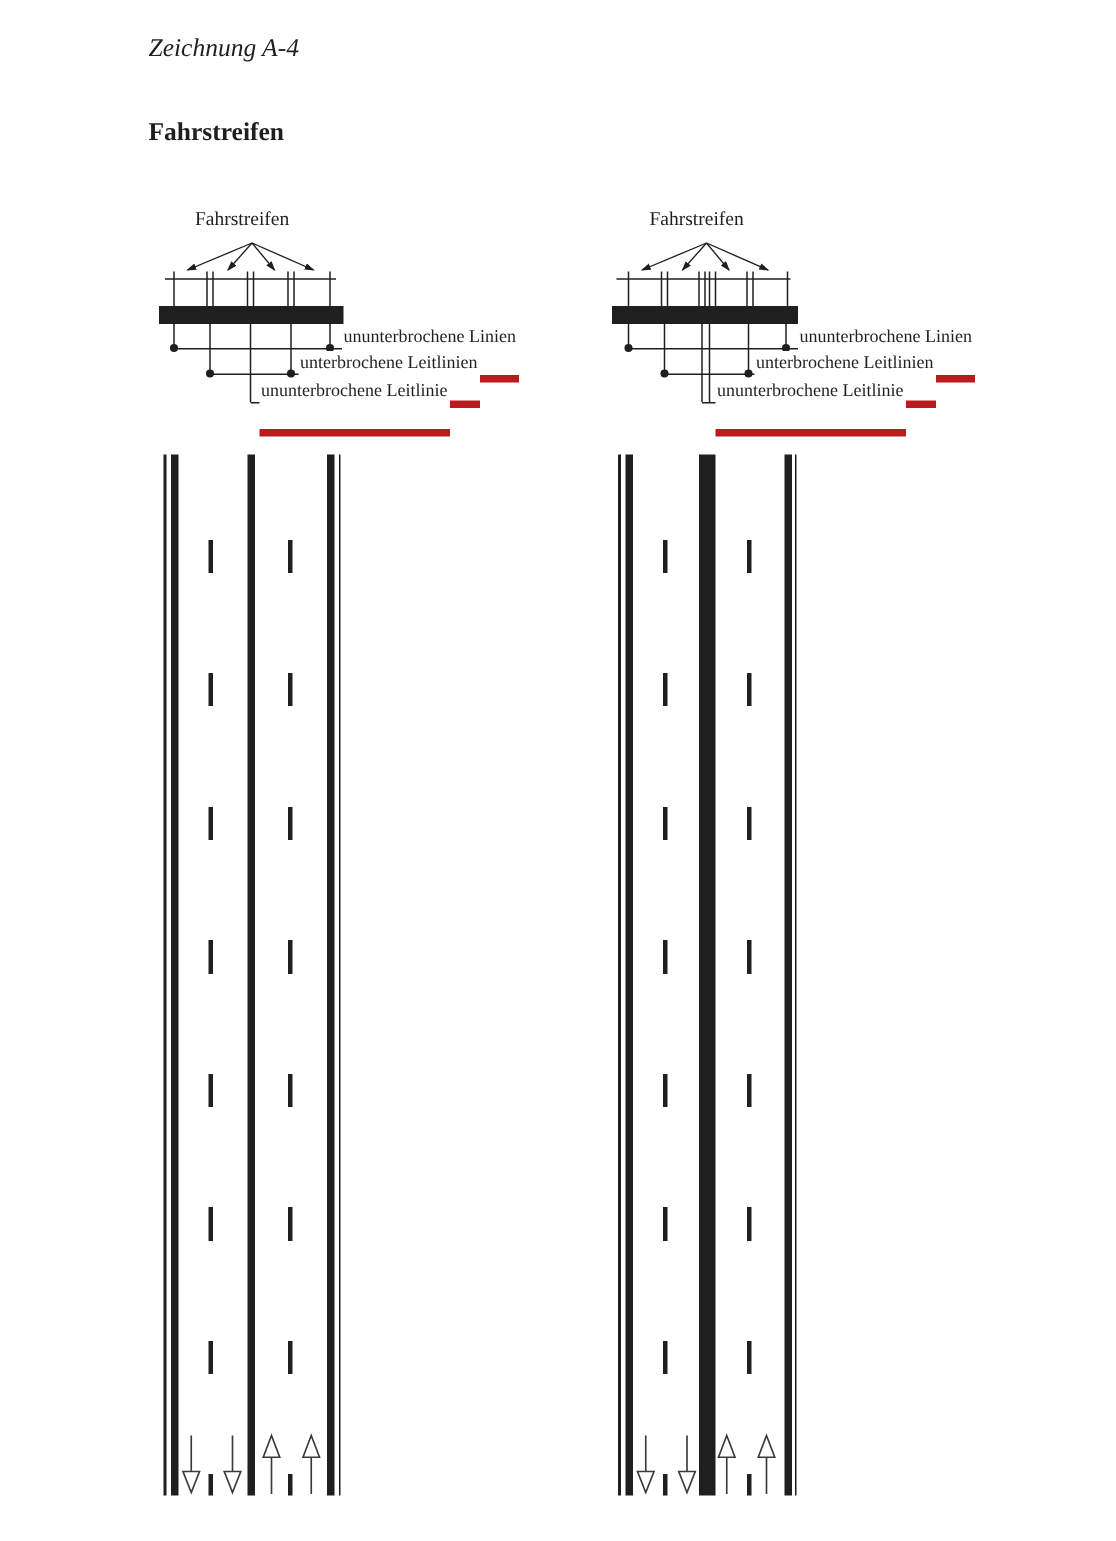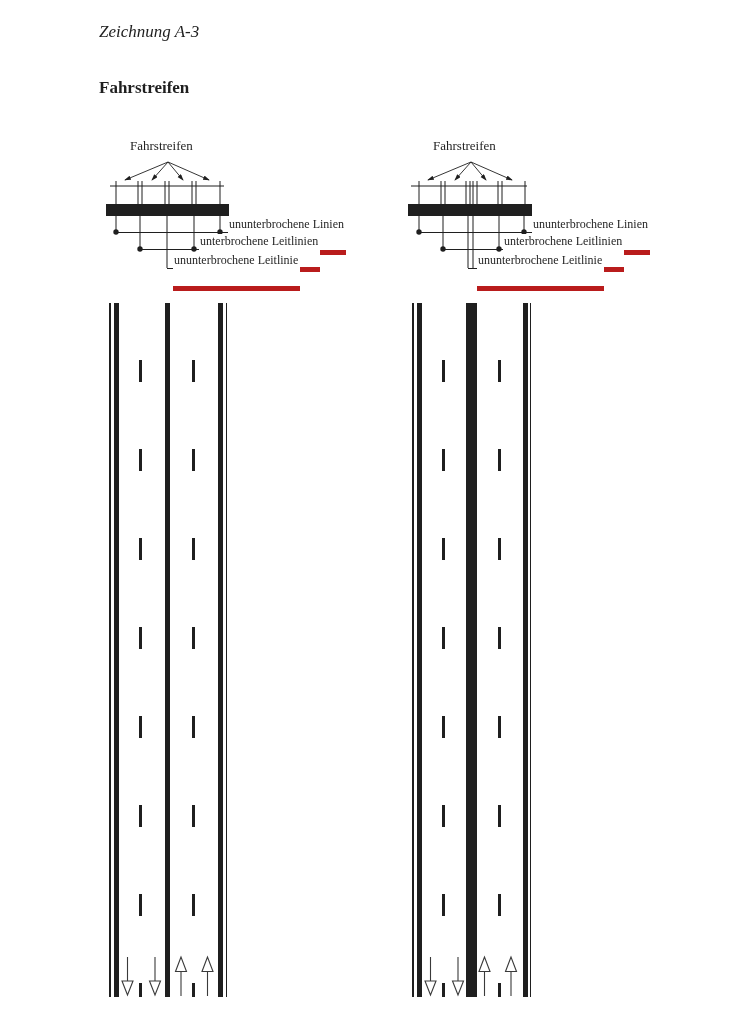--- a/index.html
+++ b/index.html
@@ -57,21 +57,21 @@
   .dash-line{
     position:absolute;top:57px;height:637px;width:3px;
     background:repeating-linear-gradient(to bottom,#1f1f1f 0 22px,transparent 22px 89px);
   }
 </style>
 </head>
 <body>
 
 <div class="page">
 
-  <div class="abs drawing-label">Zeichnung A-3</div>
+  <div class="abs drawing-label">Zeichnung A-4</div>
   <h1 class="abs doc-title">
     <br>
     <span>Fahrstreifen</span>
   </h1>
 
   <div class="abs fs-label" style="left:130px;top:138px;">Fahrstreifen</div>
   <div class="abs fs-label" style="left:433px;top:138px;">Fahrstreifen</div>
 
   <svg class="overlay-svg" viewBox="0 0 744 1027">
     <defs>

